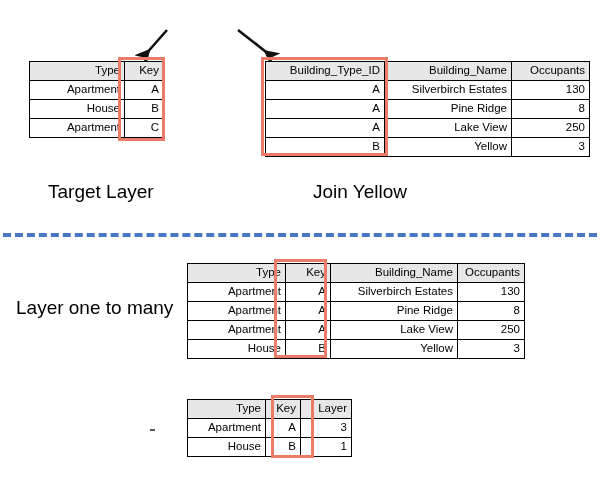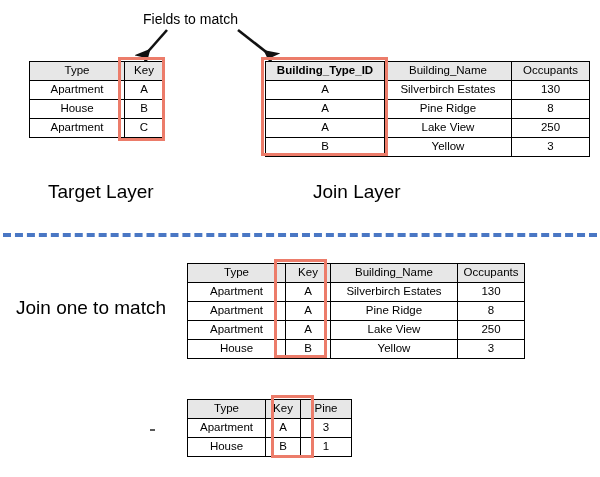--- a/index.html
+++ b/index.html
@@ -27,21 +27,21 @@
     position: absolute;
     border-collapse: collapse;
     background: #ffffff;
     font-size: 11.5px;
     line-height: 1;
   }
   .tbl td, .tbl th {
     border: 1px solid #000000;
     padding: 2px 4px;
     height: 14px;
-    text-align: center;
+    text-align: right;
     font-weight: normal;
     white-space: nowrap;
     vertical-align: middle;
     background: #ffffff;
   }
   .tbl thead th {
     background: #e7e7e7;
   }
 
   
@@ -82,21 +82,20 @@
     width: 5px;
     height: 2px;
     background: #595959;
   }
 </style>
 </head>
 <body>
 
 <div class="stage">
 
-  <div class="lbl big" style="left:143px; top:12px;">Fields to match</div>
 
   <svg class="arrow-svg" style="left:138px; top:26px;" width="34" height="38" viewBox="0 0 34 38">
     <defs>
       <marker id="ahL" markerWidth="6" markerHeight="6" refX="3.2" refY="3" orient="auto" markerUnits="strokeWidth">
         <path d="M6,0 L0,3 L6,6 L4.4,3 z" fill="#111111"></path>
       </marker>
     </defs>
     <line x1="29" y1="4" x2="7" y2="29" stroke="#111111" stroke-width="2.6" marker-end="url(#ahL)"></line>
   </svg>
 
@@ -131,21 +130,21 @@
       </tr>
     </tbody>
   </table>
   <div class="hl" style="left:118px; top:57px; width:47px; height:84px;"></div>
 
   <div class="lbl" style="left:48px; top:182px;">Target Layer</div>
 
   <table class="tbl" id="tbl-join" style="left:265px; top:61px;">
     <thead>
       <tr>
-        <th style="width:110px;font-weight:bold;">Building_Type_ID</th>
+        <th style="width:110px;">Building_Type_ID</th>
         <th style="width:118px;">Building_Name</th>
         <th style="width:69px;">Occupants</th>
       </tr>
     </thead>
     <tbody>
       <tr>
         <td>A</td>
         <td>Silverbirch Estates</td>
         <td>130</td>
       </tr>
@@ -161,25 +160,25 @@
       </tr>
       <tr>
         <td>B</td>
         <td>Yellow</td>
         <td>3</td>
       </tr>
     </tbody>
   </table>
   <div class="hl" style="left:261px; top:57px; width:127px; height:99px;"></div>
 
-  <div class="lbl" style="left:313px; top:182px;">Join Layer</div>
+  <div class="lbl" style="left:313px; top:182px;">Join Yellow</div>
 
   <div class="divider" style="left:3px; top:233px; width:594px;"></div>
 
-  <div class="lbl" style="left:16px; top:298px;">Join one to match</div>
+  <div class="lbl" style="left:16px; top:298px;">Layer one to many</div>
 
   <table class="tbl" id="tbl-otm" style="left:187px; top:263px;">
     <thead>
       <tr>
         <th style="width:89px;">Type</th>
         <th style="width:36px;">Key</th>
         <th style="width:118px;">Building_Name</th>
         <th style="width:58px;">Occupants</th>
       </tr>
     </thead>
@@ -213,21 +212,21 @@
   <div class="hl" style="left:274px; top:259px; width:53px; height:99px;"></div>
 
 
   <div class="dot-mark" style="left:150px; top:429px;"></div>
 
   <table class="tbl" id="tbl-oto" style="left:187px; top:399px;">
     <thead>
       <tr>
         <th style="width:69px;">Type</th>
         <th style="width:26px;">Key</th>
-        <th style="width:42px;">Pine</th>
+        <th style="width:42px;">Layer</th>
       </tr>
     </thead>
     <tbody>
       <tr>
         <td>Apartment</td>
         <td>A</td>
         <td>3</td>
       </tr>
       <tr>
         <td>House</td>

